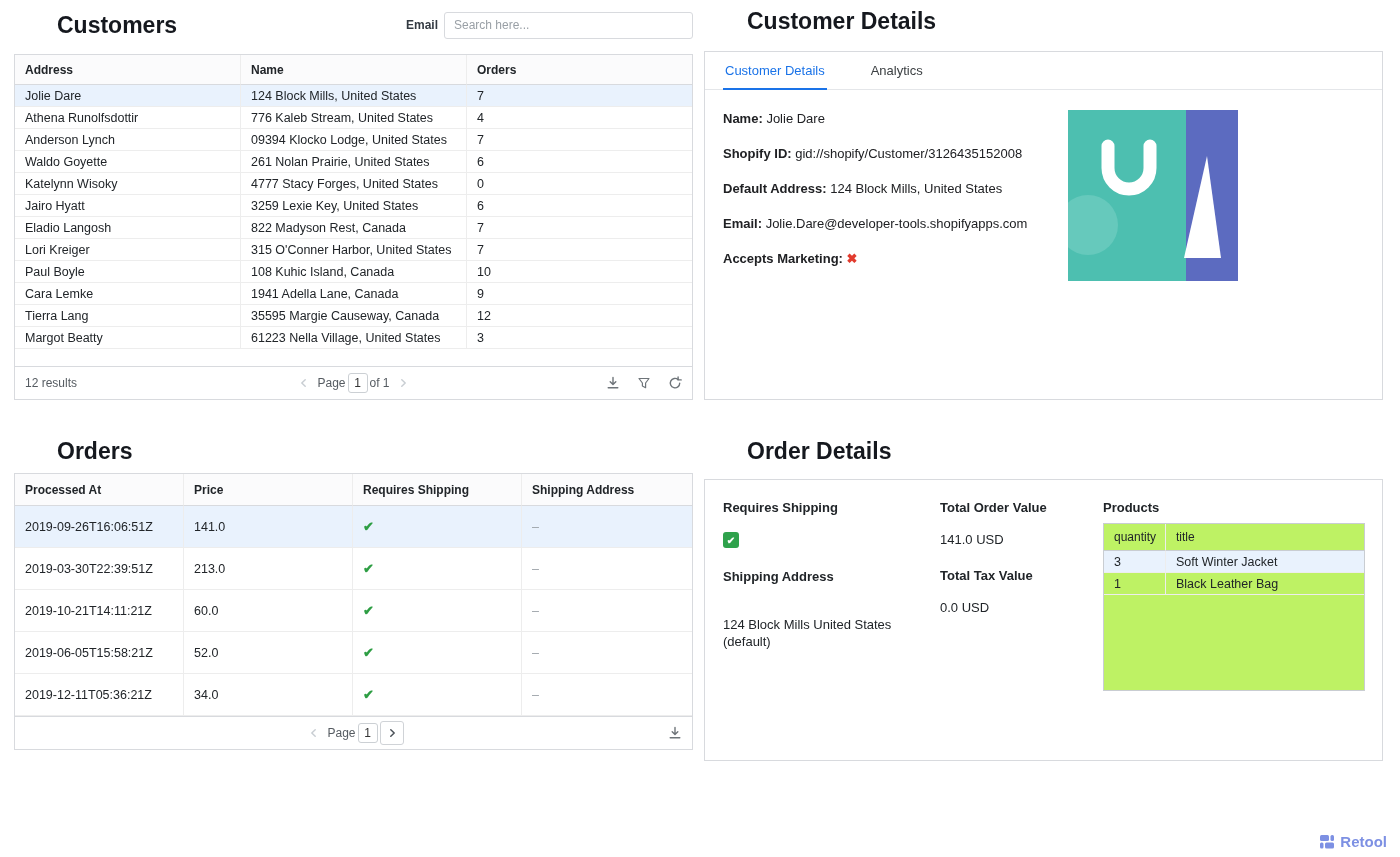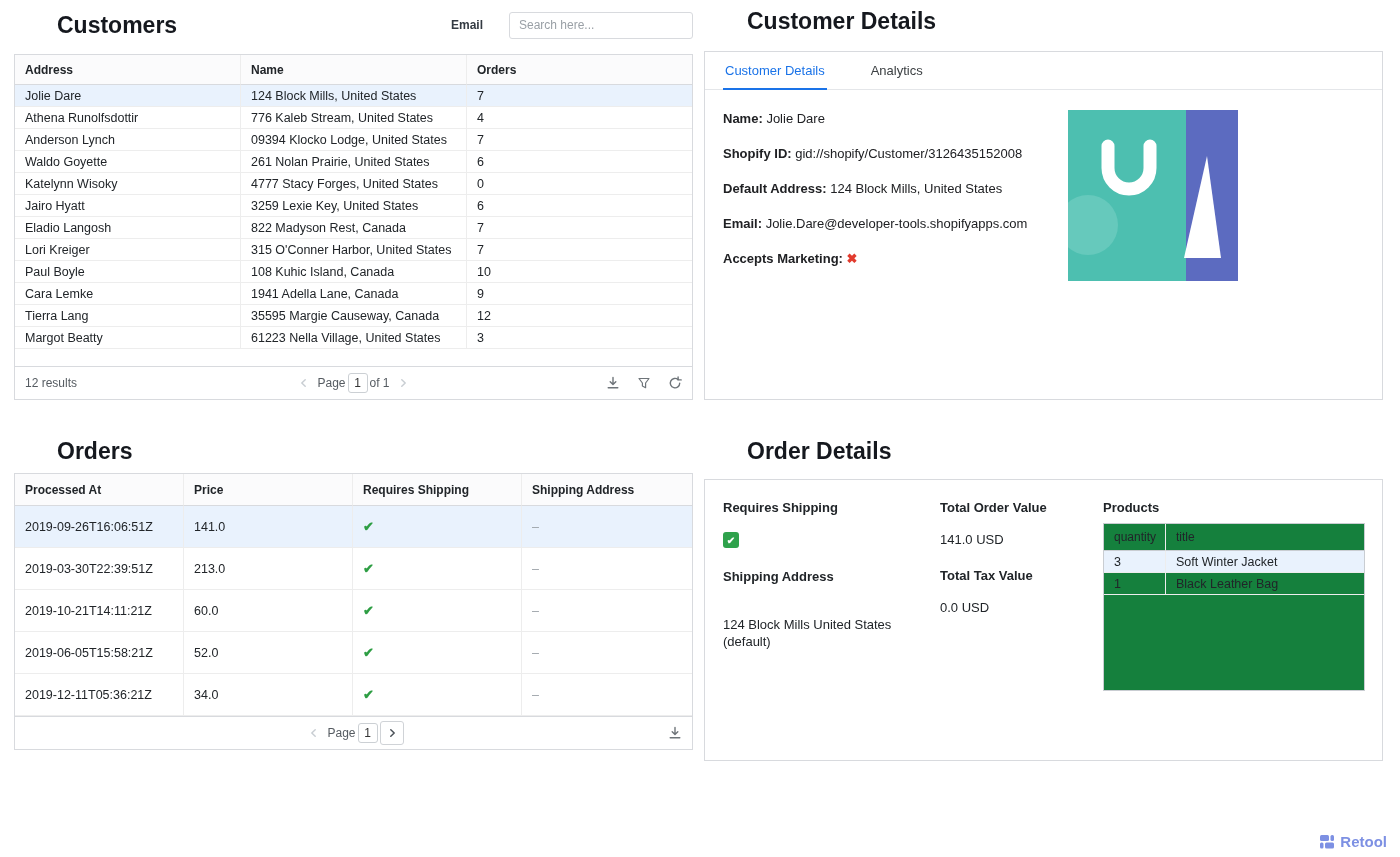--- a/index.html
+++ b/index.html
@@ -8,23 +8,23 @@
        font-family:"Liberation Sans",sans-serif;color:#202124;}
   .panel-title{font-size:23px;font-weight:700;color:#15181e;margin-left:43px;}
   .section{position:absolute;width:679px;}
   #customers-section{left:14px;top:8px;}
   #customer-details-section{left:704px;top:8px;}
   #orders-section{left:14px;top:438px;}
   #order-details-section{left:704px;top:438px;}
 
   
   .cust-head{display:flex;align-items:center;justify-content:space-between;height:34px;}
-  .search-wrap{display:flex;align-items:center;gap:26px;}
+  .search-wrap{display:flex;align-items:center;gap:6px;}
   .search-label{font-size:12px;font-weight:700;color:#333a42;}
-  .search-input{width:184px;height:27px;border:1px solid #d8dade;border-radius:3px;padding:0 9px;
+  .search-input{width:249px;height:27px;border:1px solid #d8dade;border-radius:3px;padding:0 9px;
                 font-size:12px;color:#333;font-family:inherit;outline:none;}
   .search-input::placeholder{color:#9aa0a6;}
 
   
   .table-box{border:1px solid #d8dade;background:#fff;display:flex;flex-direction:column;}
   #customers-table{margin-top:12px;height:346px;}
   #orders-table{margin-top:8px;height:277px;}
   .t-row{display:grid;}
   .cust-cols{grid-template-columns:226px 226px 1fr;}
   .order-cols{grid-template-columns:169px 169px 169px 1fr;}
@@ -70,21 +70,21 @@
   .od-c1{width:217px;flex:none;}
   .od-c2{width:163px;flex:none;}
   .od-c3{flex:1;}
   .od-label{font-weight:700;font-size:13px;color:#212529;margin-bottom:17px;}
   .od-value{font-size:13px;color:#212529;}
   .mb21{margin-bottom:21px;}
   .addr-val{width:185px;line-height:17px;margin-top:32px;}
   .check-box{width:16px;height:16px;border-radius:3px;background:#2fa24c;color:#fff;display:flex;
              align-items:center;justify-content:center;font-size:10px;font-weight:700;}
   .prod-label{margin-bottom:8px;}
-  .prod-table{width:262px;height:168px;border:1px solid #c9cdd2;display:flex;flex-direction:column;background:#15803d;}
+  .prod-table{width:262px;height:168px;border:1px solid #c9cdd2;display:flex;flex-direction:column;background:#bef264;}
   .prod-row{display:grid;grid-template-columns:62px 1fr;}
   .ptd{display:flex;align-items:center;height:22px;padding:0 10px;font-size:12.5px;color:#212529;
        border-right:1px solid #ededed;border-bottom:1px solid #ededed;white-space:nowrap;overflow:hidden;}
   .prod-row .ptd:last-child{border-right:none;}
   .prod-head .ptd{height:27px;font-size:12px;border-bottom:1px solid #c9cdd2;}
   .prod-row.sel .ptd{background:#e9f2fd;}
 
   
   #retool-logo{position:absolute;right:13px;bottom:7px;display:flex;align-items:center;gap:5px;
                color:#7d90e3;font-size:15px;font-weight:700;cursor:pointer;}

